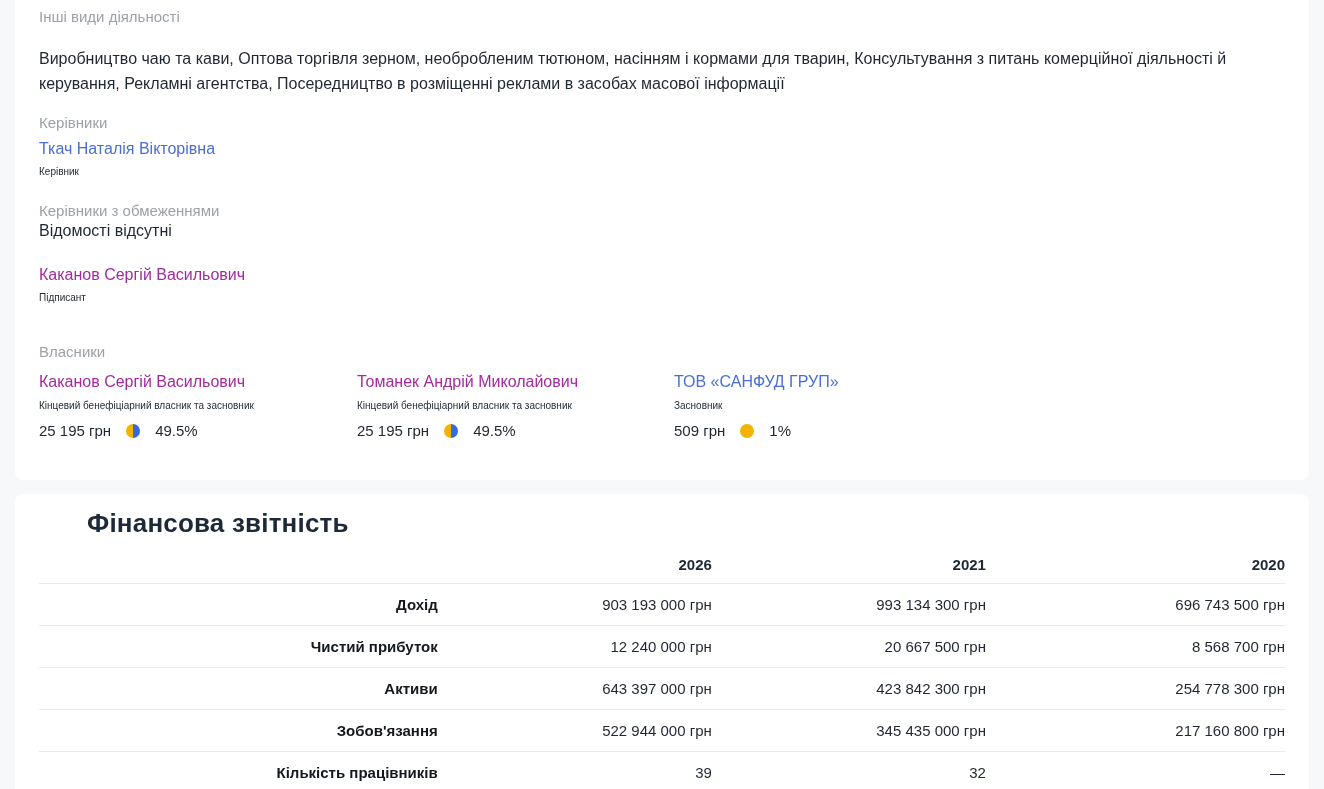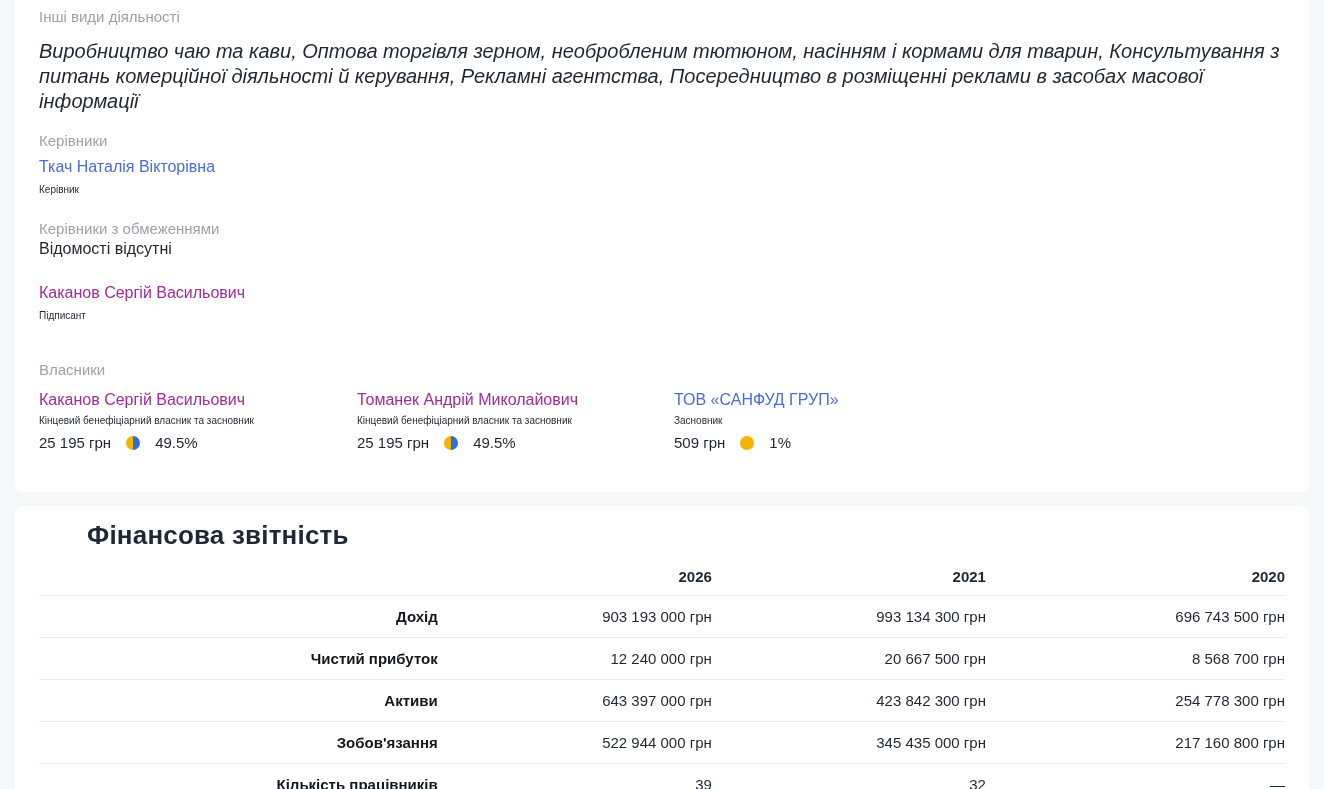--- a/index.html
+++ b/index.html
@@ -35,25 +35,24 @@
     margin-top:14px;
     padding:14px 24px 0 24px;
     height:300px;
   }
   .label{
     color:var(--label);
     font-size:15px;
     line-height:18px;
   }
   .body-text{
-    margin-top:13px;
-    font-size:20px;
+    margin-top:20px;
+    font-size:16px;
     line-height:25px;
     color:var(--text);
-    font-style:italic;
   }
   .sec-managers{margin-top:18px;}
   .sec-restricted{margin-top:20px;}
   .sec-signer{margin-top:17px;}
   .sec-owners{margin-top:35px;}
   a.name{
     display:inline-block;
     margin-top:6px;
     font-size:16px;
     line-height:21px;
@@ -71,21 +70,21 @@
   .empty-text{
     margin-top:0;
     font-size:16px;
     line-height:21px;
   }
   .owners-grid{
     margin-top:4px;
     display:grid;
     grid-template-columns:318px 317px auto;
   }
-  .owner-role{max-width:252px;line-height:16px;}
+  .owner-role{max-width:252px;line-height:22px;}
   .share{
     margin-top:4px;
     display:flex;
     align-items:center;
     gap:15px;
     font-size:15px;
     line-height:20px;
   }
   .pie{
     width:14px;height:14px;

